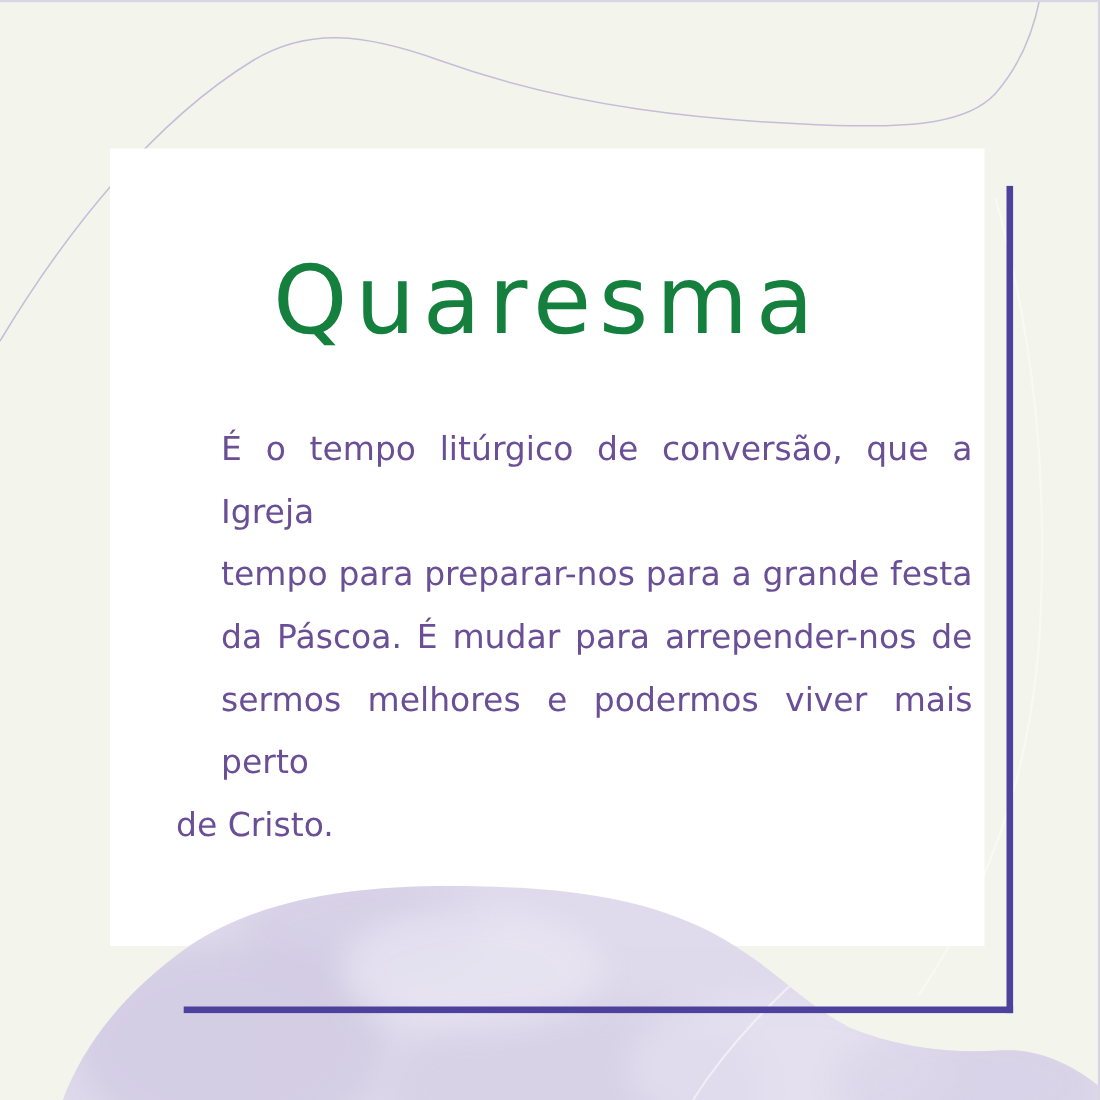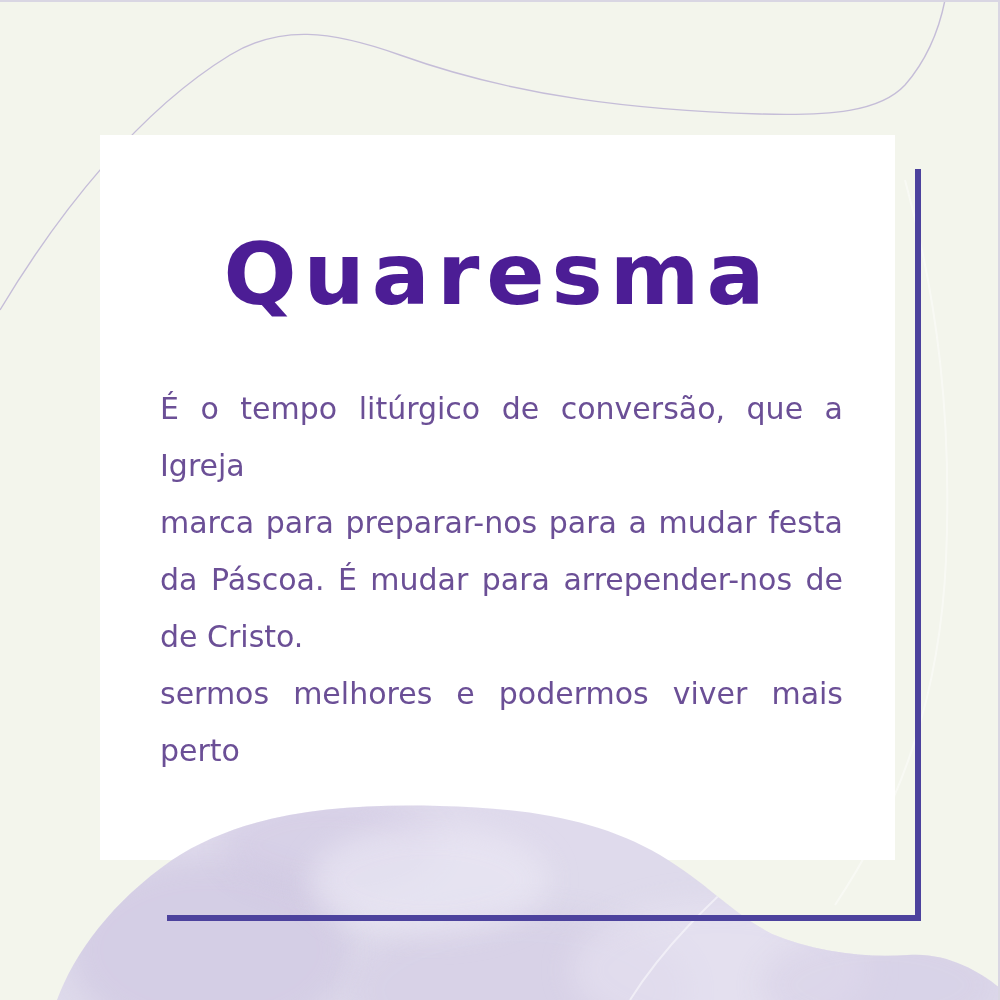--- a/index.html
+++ b/index.html
@@ -32,41 +32,42 @@
     position:absolute;left:100px;top:135px;
     width:795px;height:725px;
     background:#ffffff;
   }
   .title{
     position:absolute;left:0;top:92px;width:795px;
     text-align:center;
     font-size:86px;
     line-height:1.1;
     letter-spacing:7px;
-    font-weight:700;
-    color:#4c1d95;
+    font-weight:400;
+    color:#15803d;
   }
   .body-text{
     position:absolute;left:60px;top:245px;width:683px;
     font-size:30px;
     line-height:57px;
     color:#6b4f96;
     font-weight:400;
   }
   .body-line{
     text-align:justify;
     text-align-last:justify;
     white-space:nowrap;
     display:block;
     width:683px;
   }
   .body-line.jline{
     white-space:normal;
     text-align:justify;
     text-align-last:justify;
+    margin-left:41px;
   }
   .body-line.lastline{
     white-space:normal;
     text-align:left;
     text-align-last:left;
   }
   
   .blob-svg{
     position:absolute;left:0;top:0;width:1000px;height:1000px;
     pointer-events:none;
@@ -91,24 +92,24 @@
   <svg class="decor-curve-svg" viewBox="0 0 1000 1000" xmlns="http://www.w3.org/2000/svg" aria-hidden="true">
     <path d="M 0,310 C 60,210 140,110 230,55 C 280,25 330,30 400,55
              C 520,98 640,110 760,114 C 830,116 880,112 905,85
              C 925,62 938,35 945,0" fill="none" stroke="#c5bdd8" stroke-width="1.4"></path>
   </svg>
 
   <div class="card">
     <div class="title">Quaresma</div>
     <div class="body-text">
       <span class="body-line jline">É o tempo litúrgico de conversão, que a Igreja</span>
-      <span class="body-line jline">marca para preparar-nos para a mudar festa</span>
+      <span class="body-line jline">tempo para preparar-nos para a grande festa</span>
       <span class="body-line jline">da Páscoa. É mudar para arrepender-nos de</span>
+      <span class="body-line jline">sermos melhores e podermos viver mais perto</span>
       <span class="body-line lastline">de Cristo.</span>
-      <span class="body-line jline">sermos melhores e podermos viver mais perto</span>
     </div>
   </div>
 
   <svg class="blob-svg" viewBox="0 0 1000 1000" xmlns="http://www.w3.org/2000/svg" aria-hidden="true">
     <defs>
       <filter id="wash" x="-50%" y="-50%" width="200%" height="200%">
         <feGaussianBlur stdDeviation="14"></feGaussianBlur>
       </filter>
       <clipPath id="blobClip">
         <path d="M 57,1000 C 75,952 112,902 172,860 C 240,815 330,803 440,806

